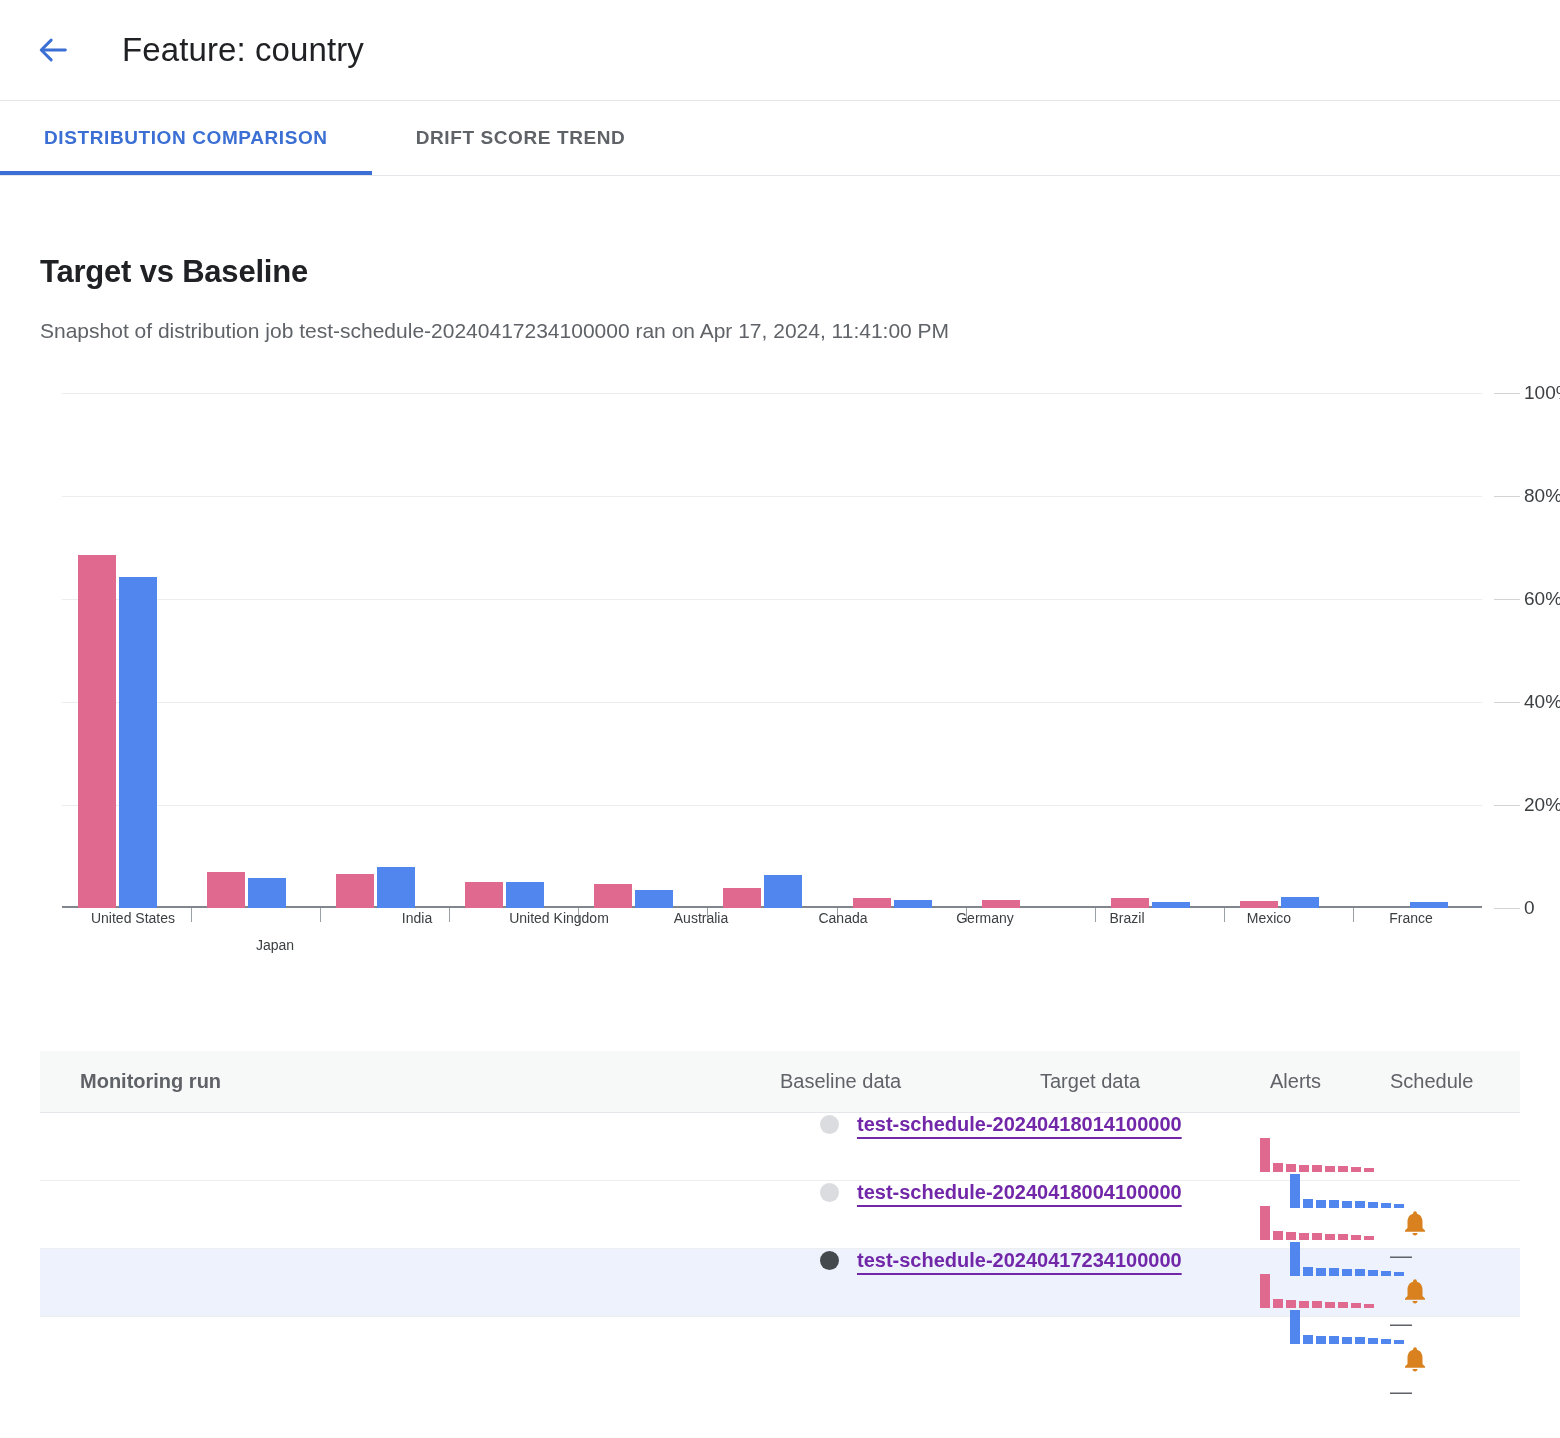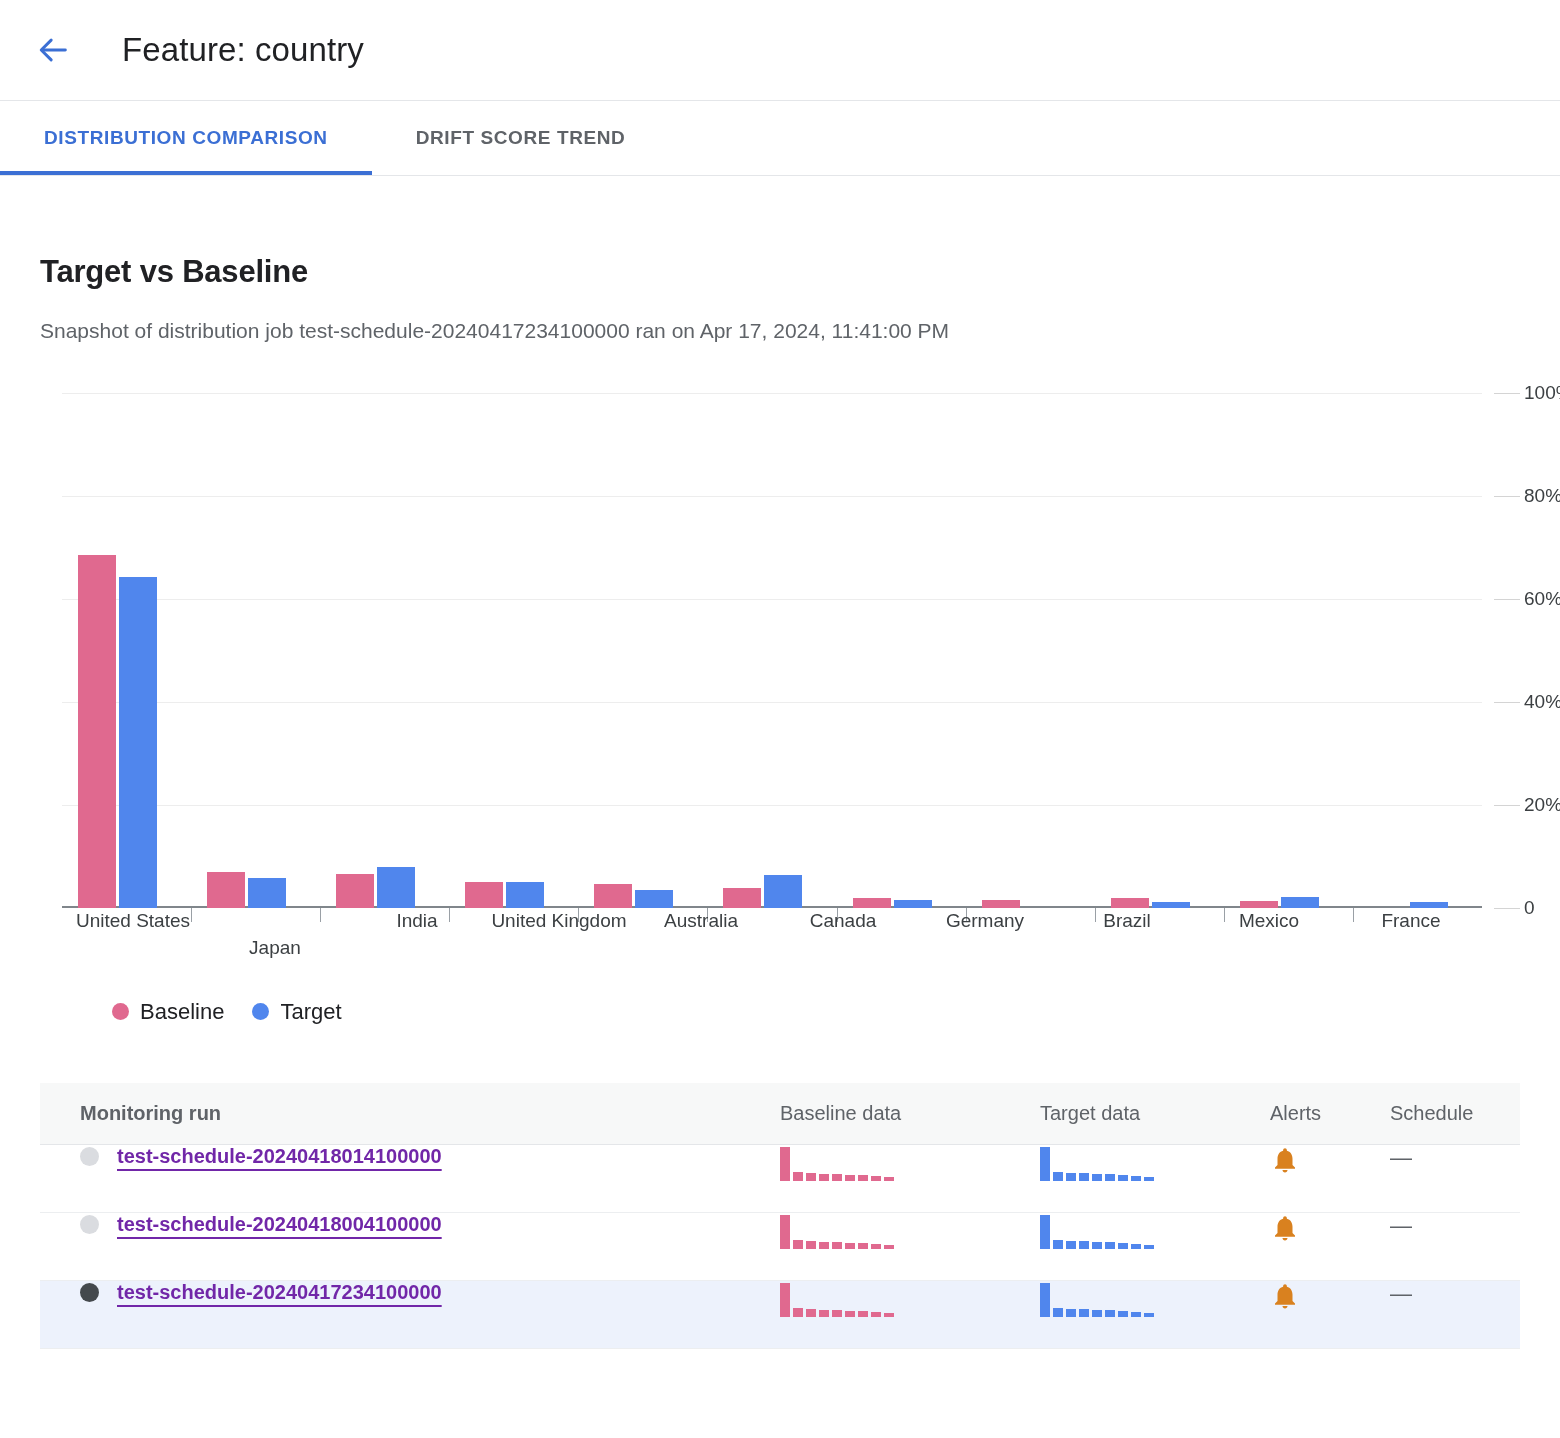--- a/index.html
+++ b/index.html
@@ -158,21 +158,21 @@
     position: absolute;
     top: 517px;
     left: 22px;
     width: 1420px;
     height: 70px;
     display: flex;
   }
   .xlabel-cell {
     flex: 1;
     text-align: center;
-    font-size: 19px;
+    font-size: 14px;
     color: #3c4043;
     white-space: nowrap;
   }
   .xlabel-cell.row2 { padding-top: 27px; }
 
   
   .legend {
     display: flex;
     align-items: center;
     gap: 28px;
@@ -189,24 +189,25 @@
     display: flex;
     align-items: center;
     background: #f7f8f8;
     height: 62px;
     border-bottom: 1px solid #e4e6e9;
     font-size: 20px;
     color: #5f6368;
   }
   .trow {
     display: flex;
-    align-items: flex-start;
+    align-items: flex-end;
     height: 68px;
     border-bottom: 1px solid #eceef0;
     font-size: 20px;
+    flex-direction: column;
   }
   .trow.selected { background: #edf2fc; }
   .c-run   { width: 740px; padding-left: 40px; display: flex; align-items: center; gap: 18px; font-weight: bold; }
   .c-base  { width: 260px; }
   .c-target{ width: 230px; }
   .c-alert { width: 120px; }
   .c-sched { width: 130px; }
   .thead .c-run { padding-left: 40px; }
   .status-dot { width: 19px; height: 19px; border-radius: 50%; flex: none; }
   .run-link {
@@ -336,30 +337,20 @@
         <div class="xlabel-cell">United Kingdom</div>
         <div class="xlabel-cell">Australia</div>
         <div class="xlabel-cell">Canada</div>
         <div class="xlabel-cell">Germany</div>
         <div class="xlabel-cell">Brazil</div>
         <div class="xlabel-cell">Mexico</div>
         <div class="xlabel-cell">France</div>
       </div>
   </div>
 
-  <div class="legend">
-    <div class="legend-item">
-      <span class="legend-dot" id="legdot0" style="background: rgb(224, 105, 143);"></span>
-      <span class="legend-label">Baseline</span>
-    </div>
-    <div class="legend-item">
-      <span class="legend-dot" id="legdot1" style="background: rgb(80, 134, 237);"></span>
-      <span class="legend-label">Target</span>
-    </div>
-  </div>
 
   <div class="table">
     <div class="thead">
       <div class="c-run">Monitoring run</div>
       <div class="c-base">Baseline data</div>
       <div class="c-target">Target data</div>
       <div class="c-alert">Alerts</div>
       <div class="c-sched">Schedule</div>
     </div>
     <div id="tbody">

